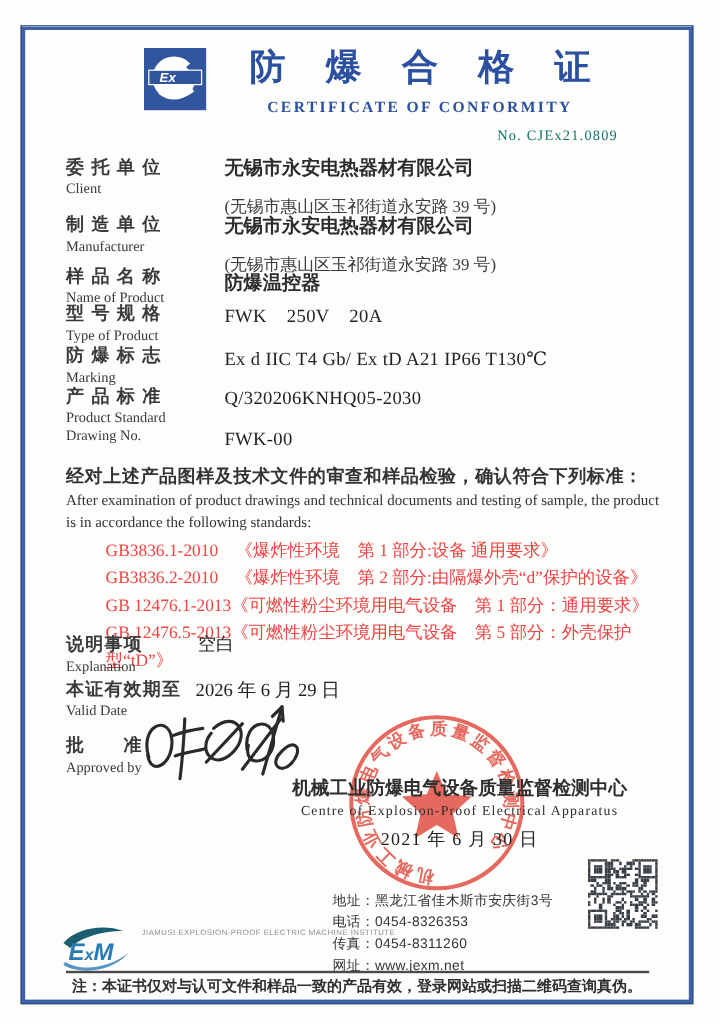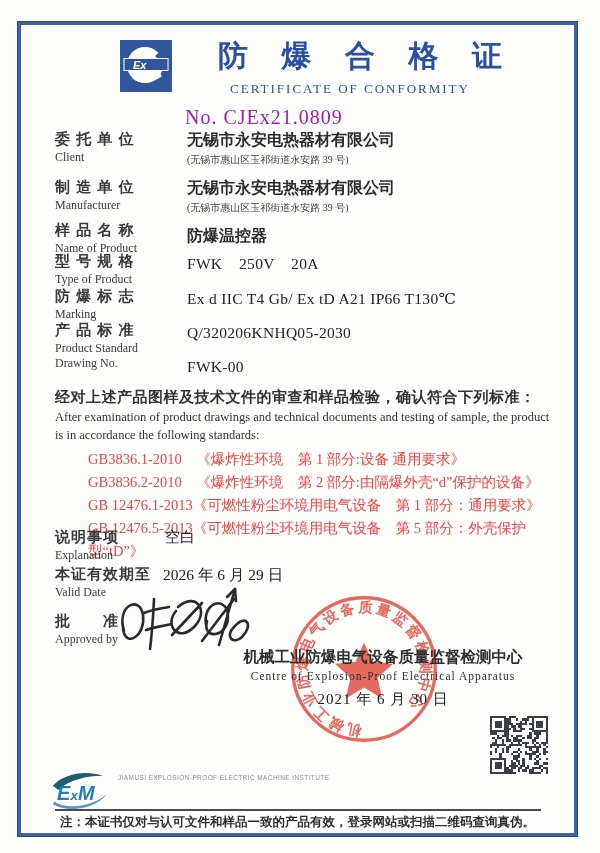--- a/index.html
+++ b/index.html
@@ -12,39 +12,39 @@
   .frame{
     position:absolute;left:18px;top:22px;width:553px;height:808px;
     border:3px solid #3e62a5;box-shadow:inset 0 0 0 1px #ffffff,0 0 0 1px #2a477d;
     background:transparent;
   }
   
   .logo-ex{position:absolute;left:120px;top:40px;width:52px;height:52px;}
   .titles{position:absolute;left:185px;top:36px;width:330px;text-align:center;}
   .title-cn{
     font-size:30px;font-weight:bold;color:#2b50a0;letter-spacing:13px;
-    white-space:nowrap;text-indent:13px;text-align:right;
+    white-space:nowrap;text-indent:13px;
   }
   .title-en{
-    font-size:13px;font-weight:normal;color:#2b50a0;letter-spacing:2px;margin-top:4px;
+    font-size:13px;font-weight:bold;color:#2b50a0;letter-spacing:2px;margin-top:4px;
     white-space:nowrap;
   }
   .cert-no{
-    position:absolute;left:185px;top:106px;width:330px;text-align:left;
-    font-size:20px;color:#a21caf;letter-spacing:1px;
+    position:absolute;left:185px;top:106px;width:330px;text-align:right;
+    font-size:12px;color:#0f766e;letter-spacing:1px;
   }
   
   .row{position:absolute;left:55px;width:490px;display:flex;}
   .lbl{width:128px;flex:none;}
   .lbl-cn{font-family:"Liberation Sans","DejaVu Sans",sans-serif;font-weight:bold;font-size:15px;color:#3a3a3a;letter-spacing:1px;white-space:pre;}
   .lbl-en{font-size:12px;color:#3a3a3a;margin-top:1px;}
   .val{flex:1;padding-left:4px;}
   .val-main{font-size:16px;font-weight:bold;color:#2c2c2c;white-space:pre-wrap;}
   .val-plain{font-size:15.5px;font-weight:normal;color:#222;white-space:pre-wrap;letter-spacing:.3px;}
-  .val-note{font-size:10px;color:#3c3c3c;margin-top:2px;white-space:pre-wrap;}
+  .val-note{font-size:14px;color:#3c3c3c;margin-top:13px;white-space:pre-wrap;}
   
   .statement{position:absolute;left:55px;top:388px;width:502px;}
   .statement-cn{font-family:"Liberation Sans","DejaVu Sans",sans-serif;font-weight:bold;font-size:15px;color:#333;letter-spacing:.5px;}
   .statement-en{font-size:12.5px;color:#333;margin-top:3px;line-height:15px;}
   .standards{position:absolute;left:88px;top:448px;width:470px;}
   .std{font-size:14.5px;color:#ef4444;line-height:23px;white-space:pre-wrap;}
   
   .inline-val{font-size:15.5px;color:#222;white-space:pre;}
   
   .signature{position:absolute;left:114px;top:583px;width:145px;height:92px;}
@@ -231,20 +231,26 @@
     </text>
     <path d="M80,52 L88.8,72.4 L110.6,74.5 L94.2,89.3 L99.1,111 L80,99.5 L60.9,111 L65.8,89.3 L49.4,74.5 L71.2,72.4 Z" fill="#e4554a"></path>
   </svg>
 
   <div class="authority">
     <div class="auth-cn">机械工业防爆电气设备质量监督检测中心</div>
     <div class="auth-en">Centre of Explosion-Proof Electrical Apparatus</div>
     <div class="auth-date">2021 年 6 月 30 日</div>
   </div>
 
+  <div class="contact">
+    <div>地址：黑龙江省佳木斯市安庆街3号</div>
+    <div>电话：0454-8326353</div>
+    <div>传真：0454-8311260</div>
+    <div>网址：www.jexm.net</div>
+  </div>
 
   <div class="qr">
       <i style="left:0.00px;top:0.00px;width:2.32px;height:2.32px"></i>
       <i style="left:2.32px;top:0.00px;width:2.32px;height:2.32px"></i>
       <i style="left:4.64px;top:0.00px;width:2.32px;height:2.32px"></i>
       <i style="left:6.96px;top:0.00px;width:2.32px;height:2.32px"></i>
       <i style="left:9.28px;top:0.00px;width:2.32px;height:2.32px"></i>
       <i style="left:11.60px;top:0.00px;width:2.32px;height:2.32px"></i>
       <i style="left:13.92px;top:0.00px;width:2.32px;height:2.32px"></i>
       <i style="left:18.56px;top:0.00px;width:2.32px;height:2.32px"></i>

